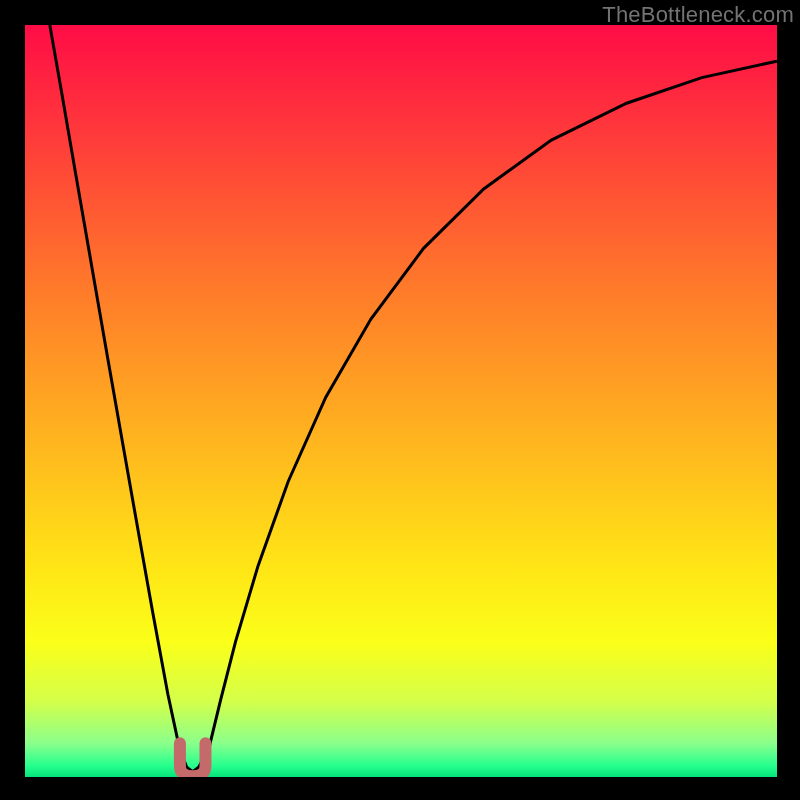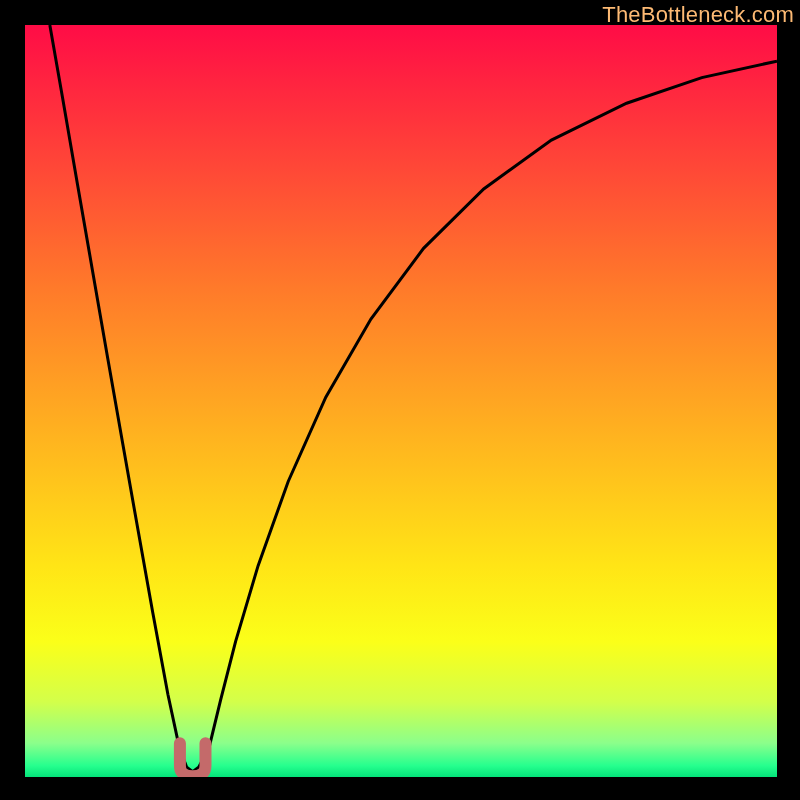--- a/index.html
+++ b/index.html
@@ -23,21 +23,21 @@
     position: absolute;
     left: 0;
     top: 0;
     width: 752px;
     height: 752px;
   }
   .watermark {
     position: absolute;
     top: 2px;
     right: 6px;
-    color: #fdba74;
+    color: #737373;
     font-size: 22px;
     font-weight: 400;
     letter-spacing: 0.2px;
   }
 </style>
 </head>
 <body>
 
 <div class="frame">
   <svg class="plot" viewBox="0 0 752 752" preserveAspectRatio="none">

